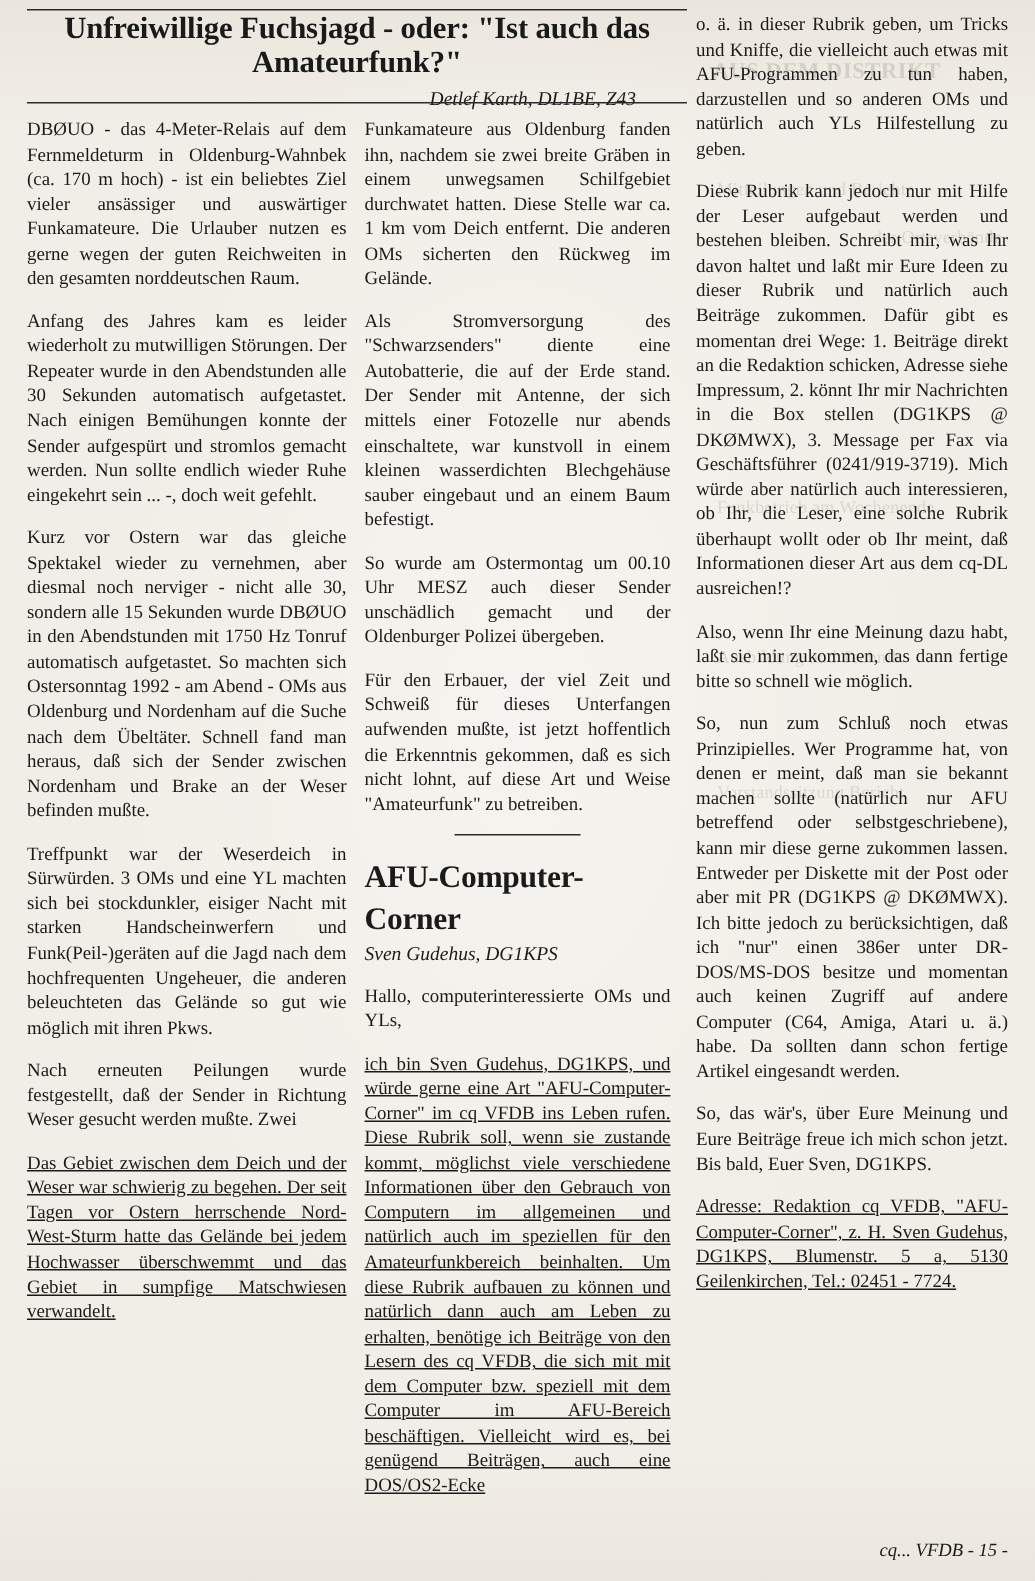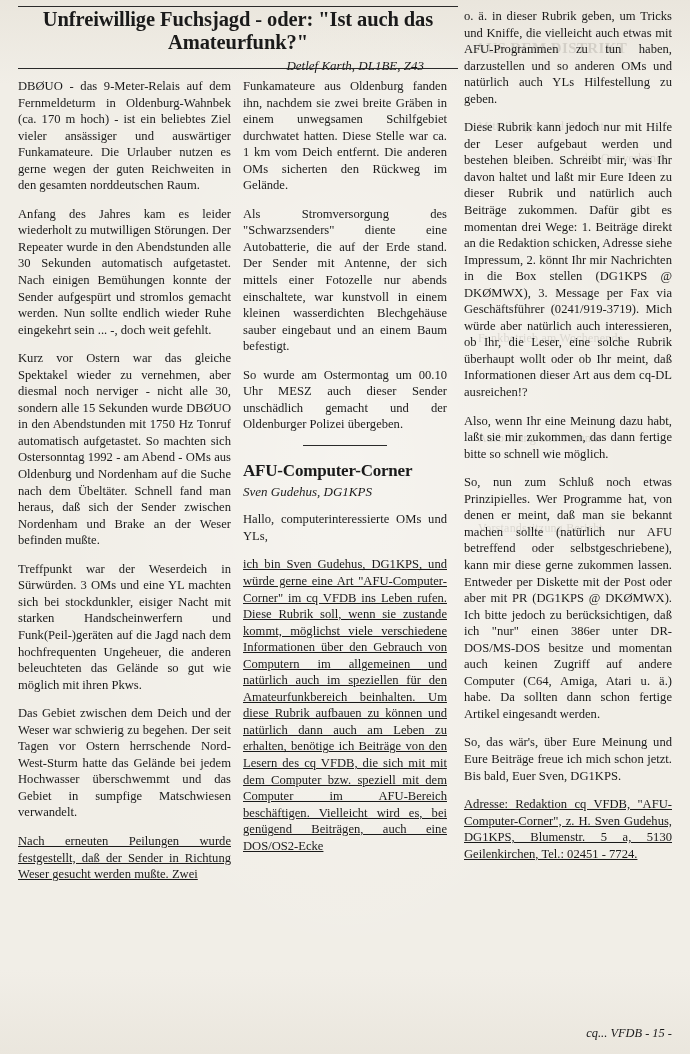--- a/index.html
+++ b/index.html
@@ -84,21 +84,21 @@
     top: 78px;
     width: 204px;
   }
   .col3 {
     left: 464px;
     top: 8px;
     width: 208px;
   }
   .sec-head {
     font-weight: bold;
-    font-size: 17px;
+    font-size: 21px;
     margin: 4px 0 1px 0;
     letter-spacing: -0.2px;
   }
   .sec-byline {
     font-style: italic;
     font-size: 13px;
     margin: 0 0 11px 0;
   }
   .divider-short {
     width: 84px;
@@ -147,32 +147,33 @@
   <div class="ghost" style="left:478px; top:520px; width:190px;">Vorstandssitzung Bericht</div>
 
   <div class="title-block">
     <div class="rule" style="left:0; top:-2px; width:440px;"></div>
     <h1 class="article-title">Unfreiwillige Fuchsjagd - oder: "Ist auch das Amateurfunk?"</h1>
     <div class="byline">Detlef Karth, DL1BE, Z43</div>
   </div>
   <div class="rule" style="left:18px; top:68px; width:440px;"></div>
 
   <div class="col col1">
-    <p>DBØUO - das 9-Meter-Relais auf dem Fernmeldeturm in Oldenburg-Wahnbek (ca. 170 m hoch) - ist ein beliebtes Ziel vieler ansässiger und auswärtiger Funkamateure. Die Urlauber nutzen es gerne wegen der guten Reichweiten in den gesamten norddeutschen Raum.</p>
+    <p>DBØUO - das 4-Meter-Relais auf dem Fernmeldeturm in Oldenburg-Wahnbek (ca. 170 m hoch) - ist ein beliebtes Ziel vieler ansässiger und auswärtiger Funkamateure. Die Urlauber nutzen es gerne wegen der guten Reichweiten in den gesamten norddeutschen Raum.</p>
     <p>Anfang des Jahres kam es leider wiederholt zu mutwilligen Störungen. Der Repeater wurde in den Abendstunden alle 30 Sekunden automatisch aufgetastet. Nach einigen Bemühungen konnte der Sender aufgespürt und stromlos gemacht werden. Nun sollte endlich wieder Ruhe eingekehrt sein ... -, doch weit gefehlt.</p>
     <p>Kurz vor Ostern war das gleiche Spektakel wieder zu vernehmen, aber diesmal noch nerviger - nicht alle 30, sondern alle 15 Sekunden wurde DBØUO in den Abendstunden mit 1750 Hz Tonruf automatisch aufgetastet. So machten sich Ostersonntag 1992 - am Abend - OMs aus Oldenburg und Nordenham auf die Suche nach dem Übeltäter. Schnell fand man heraus, daß sich der Sender zwischen Nordenham und Brake an der Weser befinden mußte.</p>
     <p>Treffpunkt war der Weserdeich in Sürwürden. 3 OMs und eine YL machten sich bei stockdunkler, eisiger Nacht mit starken Handscheinwerfern und Funk(Peil-)geräten auf die Jagd nach dem hochfrequenten Ungeheuer, die anderen beleuchteten das Gelände so gut wie möglich mit ihren Pkws.</p>
+    <p>Nach erneuten Peilungen wurde festgestellt, daß der Sender in Richtung Weser gesucht werden mußte. Zwei</p>
     <p>Das Gebiet zwischen dem Deich und der Weser war schwierig zu begehen. Der seit Tagen vor Ostern herrschende Nord-West-Sturm hatte das Gelände bei jedem Hochwasser überschwemmt und das Gebiet in sumpfige Matschwiesen verwandelt.</p>
-    <p>Nach erneuten Peilungen wurde festgestellt, daß der Sender in Richtung Weser gesucht werden mußte. Zwei</p>
   </div>
 
   <div class="col col2">
     <p>Funkamateure aus Oldenburg fanden ihn, nachdem sie zwei breite Gräben in einem unwegsamen Schilfgebiet durchwatet hatten. Diese Stelle war ca. 1 km vom Deich entfernt. Die anderen OMs sicherten den Rückweg im Gelände.</p>
     <p>Als Stromversorgung des "Schwarzsenders" diente eine Autobatterie, die auf der Erde stand. Der Sender mit Antenne, der sich mittels einer Fotozelle nur abends einschaltete, war kunstvoll in einem kleinen wasserdichten Blechgehäuse sauber eingebaut und an einem Baum befestigt.</p>
     <p>So wurde am Ostermontag um 00.10 Uhr MESZ auch dieser Sender unschädlich gemacht und der Oldenburger Polizei übergeben.</p>
+    <p>Für den Erbauer, der viel Zeit und Schweiß für dieses Unterfangen aufwenden mußte, ist jetzt hoffentlich die Erkenntnis gekommen, daß es sich nicht lohnt, auf diese Art und Weise "Amateurfunk" zu betreiben.</p>
 
     <div class="divider-short"></div>
 
     <div class="sec-head">AFU-Computer-Corner</div>
     <div class="sec-byline">Sven Gudehus, DG1KPS</div>
 
     <p>Hallo, computerinteressierte OMs und YLs,</p>
     <p>ich bin Sven Gudehus, DG1KPS, und würde gerne eine Art "AFU-Computer-Corner" im cq VFDB ins Leben rufen. Diese Rubrik soll, wenn sie zustande kommt, möglichst viele verschiedene Informationen über den Gebrauch von Computern im allgemeinen und natürlich auch im speziellen für den Amateurfunkbereich beinhalten. Um diese Rubrik aufbauen zu können und natürlich dann auch am Leben zu erhalten, benötige ich Beiträge von den Lesern des cq VFDB, die sich mit mit dem Computer bzw. speziell mit dem Computer im AFU-Bereich beschäftigen. Vielleicht wird es, bei genügend Beiträgen, auch eine DOS/OS2-Ecke</p>
   </div>
 

